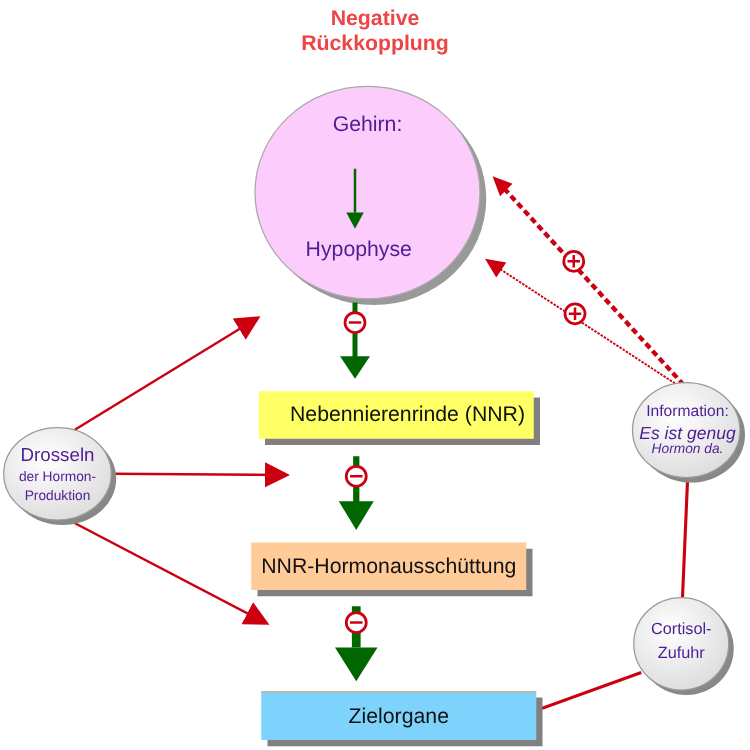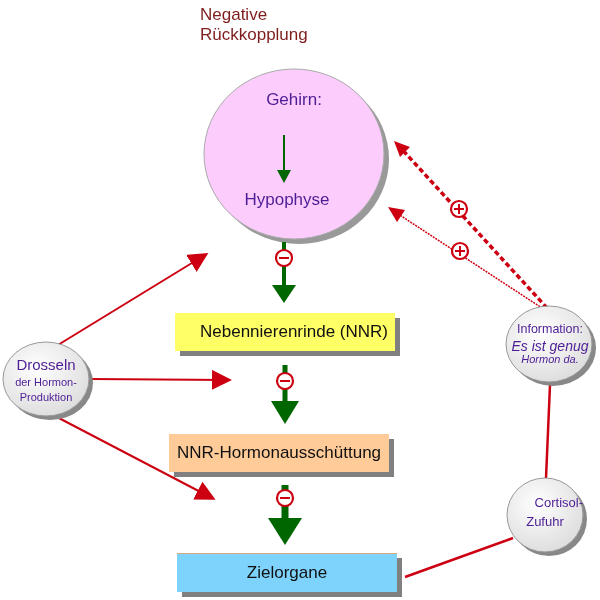--- a/index.html
+++ b/index.html
@@ -1,19 +1,19 @@
 <!DOCTYPE html>
 <html><head>
 <meta charset="utf-8">
 <style>
   html, body { margin:0; padding:0; background:#ffffff; }
   #stage { position:relative; width:600px; height:600px; overflow:hidden; background:#ffffff; font-family:"Liberation Sans", sans-serif; }
   svg#diagram { position:absolute; left:0; top:0; }
-  .title { position:absolute; left:200px; width:200px; color:#7f1d1d; font-weight:normal; font-size:17px; line-height:20px; }
-  .box { position:absolute; display:flex; align-items:center; justify-content:center; color:#111; font-size:17px; box-shadow:5px 5px 0 #808080; }
+  .title { position:absolute; left:200px; width:200px; text-align:center; color:#ef4444; font-weight:bold; font-size:17px; line-height:20px; }
+  .box { position:absolute; display:flex; align-items:center; justify-content:center; color:#111; font-size:17px; box-shadow:5px 5px 0 #808080;margin-left:32px; }
   .circle-text { position:absolute; text-align:center; color:#4c1d95; }
 </style>
 </head>
 <body>
 
 <div id="stage">
 
   <svg id="diagram" width="600" height="600" viewBox="0 0 600 600">
     <defs>
       <marker id="redHead" markerWidth="10" markerHeight="10" refX="8" refY="5" orient="auto" markerUnits="userSpaceOnUse">
@@ -120,16 +120,16 @@
   </div>
 
   <div class="circle-text" style="left:6px; top:356px; width:80px; font-size:15px;">Drosseln</div>
   <div class="circle-text" style="left:6px; top:376px; width:80px; font-size:11px;">der Hormon-</div>
   <div class="circle-text" style="left:6px; top:391px; width:80px; font-size:11px;">Produktion</div>
 
   <div class="circle-text" style="left:507px; top:322px; width:86px; font-size:12.5px;">Information:</div>
   <div class="circle-text" style="left:507px; top:338px; width:86px; font-size:14px; font-style:italic;">Es ist genug</div>
   <div class="circle-text" style="left:507px; top:353px; width:86px; font-size:11px; font-style:italic;">Hormon da.</div>
 
-  <div class="circle-text" style="left:507px; top:495px; width:76px; font-size:13px;text-align:right;">Cortisol-</div>
+  <div class="circle-text" style="left:507px; top:495px; width:76px; font-size:13px;">Cortisol-</div>
   <div class="circle-text" style="left:507px; top:514px; width:76px; font-size:13px;">Zufuhr</div>
 
 </div>
 
 </body></html>

